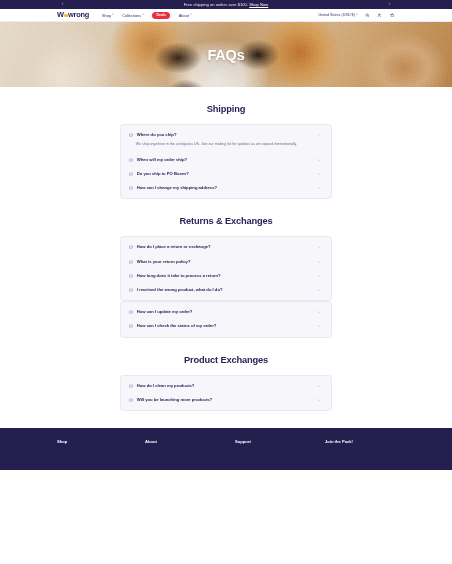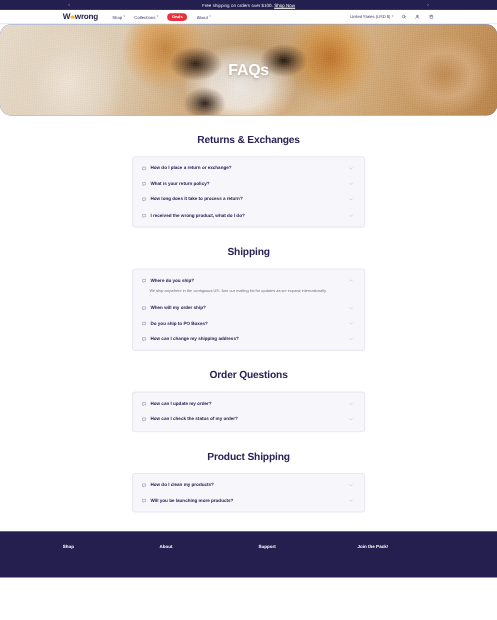--- a/index.html
+++ b/index.html
@@ -117,25 +117,24 @@
     height: 6px;
     display: flex;
     align-items: center;
     justify-content: center;
     color: #3b3560;
   }
   .hicon svg { width: 4.6px; height: 4.6px; display: block; }
 
   
   .hero {
-    height: 83px;
+    height: 65px;
     position: relative;
     overflow: hidden;
-    background: #3b82f6;
-    border-radius: 10px;
+    background: #0f172a;
   }
   .hero-photo {
     position: absolute;
     inset: 0;
     background:
       radial-gradient(ellipse 46px 30px at 178px 36px, rgba(40,24,14,0.92) 0%, rgba(70,45,25,0.55) 26%, rgba(120,85,50,0) 52%),
       radial-gradient(ellipse 40px 28px at 258px 33px, rgba(30,18,10,0.95) 0%, rgba(65,42,24,0.5) 28%, rgba(120,85,50,0) 54%),
       radial-gradient(ellipse 26px 20px at 186px 72px, rgba(28,18,12,0.9) 0%, rgba(70,48,32,0.4) 45%, rgba(120,90,60,0) 75%),
       radial-gradient(ellipse 70px 52px at 218px 56px, rgba(255,252,248,0.96) 0%, rgba(252,245,236,0.85) 38%, rgba(240,222,200,0) 74%),
       radial-gradient(ellipse 60px 60px at 300px 30px, #c4782c 0%, #d79b52 36%, rgba(215,155,82,0) 70%),
@@ -321,20 +320,92 @@
 <div class="hero">
   <div class="hero-photo"></div>
   <div class="hero-grain"></div>
   <div class="hero-vignette"></div>
   <div class="hero-title">FAQs</div>
 </div>
 
 <div class="page">
 
   <div class="faq-section">
+    <div class="section-title">Shipping</div>
+    <div class="faq-card">
+
+      <div class="faq-item">
+        <div class="faq-row">
+          <span class="faq-q-icon">
+            <svg viewBox="0 0 24 24" fill="none" stroke="currentColor" stroke-width="2.2" stroke-linejoin="round">
+                <path d="M3.5 5.5h17v12h-9l-5 3.5v-3.5h-3z"></path>
+              </svg>
+          </span>
+          <span class="faq-q-text">Where do you ship?</span>
+          <span class="faq-chevron">
+            <svg viewBox="0 0 24 24" fill="none" stroke="currentColor" stroke-width="2.4" stroke-linecap="round" stroke-linejoin="round">
+                <polyline points="5 15 12 8 19 15"></polyline>
+              </svg>
+          </span>
+        </div>
+        <div class="faq-answer">We ship anywhere in the contiguous US. Join our mailing list for updates as we expand internationally.</div>
+      </div>
+
+      <div class="faq-item">
+        <div class="faq-row">
+          <span class="faq-q-icon">
+            <svg viewBox="0 0 24 24" fill="none" stroke="currentColor" stroke-width="2.2" stroke-linejoin="round">
+                <path d="M3.5 5.5h17v12h-9l-5 3.5v-3.5h-3z"></path>
+              </svg>
+          </span>
+          <span class="faq-q-text">When will my order ship?</span>
+          <span class="faq-chevron">
+            <svg viewBox="0 0 24 24" fill="none" stroke="currentColor" stroke-width="2.4" stroke-linecap="round" stroke-linejoin="round">
+                <polyline points="5 9 12 16 19 9"></polyline>
+              </svg>
+          </span>
+        </div>
+      </div>
+
+      <div class="faq-item">
+        <div class="faq-row">
+          <span class="faq-q-icon">
+            <svg viewBox="0 0 24 24" fill="none" stroke="currentColor" stroke-width="2.2" stroke-linejoin="round">
+                <path d="M3.5 5.5h17v12h-9l-5 3.5v-3.5h-3z"></path>
+              </svg>
+          </span>
+          <span class="faq-q-text">Do you ship to PO Boxes?</span>
+          <span class="faq-chevron">
+            <svg viewBox="0 0 24 24" fill="none" stroke="currentColor" stroke-width="2.4" stroke-linecap="round" stroke-linejoin="round">
+                <polyline points="5 9 12 16 19 9"></polyline>
+              </svg>
+          </span>
+        </div>
+      </div>
+
+      <div class="faq-item">
+        <div class="faq-row">
+          <span class="faq-q-icon">
+            <svg viewBox="0 0 24 24" fill="none" stroke="currentColor" stroke-width="2.2" stroke-linejoin="round">
+                <path d="M3.5 5.5h17v12h-9l-5 3.5v-3.5h-3z"></path>
+              </svg>
+          </span>
+          <span class="faq-q-text">How can I change my shipping address?</span>
+          <span class="faq-chevron">
+            <svg viewBox="0 0 24 24" fill="none" stroke="currentColor" stroke-width="2.4" stroke-linecap="round" stroke-linejoin="round">
+                <polyline points="5 9 12 16 19 9"></polyline>
+              </svg>
+          </span>
+        </div>
+      </div>
+
+    </div>
+  </div>
+
+  <div class="faq-section">
     <div class="section-title">Returns &amp; Exchanges</div>
     <div class="faq-card">
 
       <div class="faq-item">
         <div class="faq-row">
           <span class="faq-q-icon">
             <svg viewBox="0 0 24 24" fill="none" stroke="currentColor" stroke-width="2.2" stroke-linejoin="round">
                 <path d="M3.5 5.5h17v12h-9l-5 3.5v-3.5h-3z"></path>
               </svg>
           </span>
@@ -392,132 +463,59 @@
                 <polyline points="5 9 12 16 19 9"></polyline>
               </svg>
           </span>
         </div>
       </div>
 
     </div>
   </div>
 
   <div class="faq-section">
-    <div class="section-title">Shipping</div>
     <div class="faq-card">
 
       <div class="faq-item">
         <div class="faq-row">
           <span class="faq-q-icon">
             <svg viewBox="0 0 24 24" fill="none" stroke="currentColor" stroke-width="2.2" stroke-linejoin="round">
                 <path d="M3.5 5.5h17v12h-9l-5 3.5v-3.5h-3z"></path>
               </svg>
           </span>
-          <span class="faq-q-text">Where do you ship?</span>
-          <span class="faq-chevron">
-            <svg viewBox="0 0 24 24" fill="none" stroke="currentColor" stroke-width="2.4" stroke-linecap="round" stroke-linejoin="round">
-                <polyline points="5 15 12 8 19 15"></polyline>
-              </svg>
-          </span>
-        </div>
-        <div class="faq-answer">We ship anywhere in the contiguous US. Join our mailing list for updates as we expand internationally.</div>
-      </div>
-
-      <div class="faq-item">
-        <div class="faq-row">
-          <span class="faq-q-icon">
-            <svg viewBox="0 0 24 24" fill="none" stroke="currentColor" stroke-width="2.2" stroke-linejoin="round">
-                <path d="M3.5 5.5h17v12h-9l-5 3.5v-3.5h-3z"></path>
-              </svg>
-          </span>
-          <span class="faq-q-text">When will my order ship?</span>
-          <span class="faq-chevron">
-            <svg viewBox="0 0 24 24" fill="none" stroke="currentColor" stroke-width="2.4" stroke-linecap="round" stroke-linejoin="round">
-                <polyline points="5 9 12 16 19 9"></polyline>
-              </svg>
-          </span>
-        </div>
-      </div>
-
-      <div class="faq-item">
-        <div class="faq-row">
-          <span class="faq-q-icon">
-            <svg viewBox="0 0 24 24" fill="none" stroke="currentColor" stroke-width="2.2" stroke-linejoin="round">
-                <path d="M3.5 5.5h17v12h-9l-5 3.5v-3.5h-3z"></path>
-              </svg>
-          </span>
-          <span class="faq-q-text">Do you ship to PO Boxes?</span>
-          <span class="faq-chevron">
-            <svg viewBox="0 0 24 24" fill="none" stroke="currentColor" stroke-width="2.4" stroke-linecap="round" stroke-linejoin="round">
-                <polyline points="5 9 12 16 19 9"></polyline>
-              </svg>
-          </span>
-        </div>
-      </div>
-
-      <div class="faq-item">
-        <div class="faq-row">
-          <span class="faq-q-icon">
-            <svg viewBox="0 0 24 24" fill="none" stroke="currentColor" stroke-width="2.2" stroke-linejoin="round">
-                <path d="M3.5 5.5h17v12h-9l-5 3.5v-3.5h-3z"></path>
-              </svg>
-          </span>
-          <span class="faq-q-text">How can I change my shipping address?</span>
+          <span class="faq-q-text">How can I update my order?</span>
+          <span class="faq-chevron">
+            <svg viewBox="0 0 24 24" fill="none" stroke="currentColor" stroke-width="2.4" stroke-linecap="round" stroke-linejoin="round">
+                <polyline points="5 9 12 16 19 9"></polyline>
+              </svg>
+          </span>
+        </div>
+      </div>
+
+      <div class="faq-item">
+        <div class="faq-row">
+          <span class="faq-q-icon">
+            <svg viewBox="0 0 24 24" fill="none" stroke="currentColor" stroke-width="2.2" stroke-linejoin="round">
+                <path d="M3.5 5.5h17v12h-9l-5 3.5v-3.5h-3z"></path>
+              </svg>
+          </span>
+          <span class="faq-q-text">How can I check the status of my order?</span>
           <span class="faq-chevron">
             <svg viewBox="0 0 24 24" fill="none" stroke="currentColor" stroke-width="2.4" stroke-linecap="round" stroke-linejoin="round">
                 <polyline points="5 9 12 16 19 9"></polyline>
               </svg>
           </span>
         </div>
       </div>
 
     </div>
   </div>
 
   <div class="faq-section">
-    <div class="section-title">Order Questions</div>
-    <div class="faq-card">
-
-      <div class="faq-item">
-        <div class="faq-row">
-          <span class="faq-q-icon">
-            <svg viewBox="0 0 24 24" fill="none" stroke="currentColor" stroke-width="2.2" stroke-linejoin="round">
-                <path d="M3.5 5.5h17v12h-9l-5 3.5v-3.5h-3z"></path>
-              </svg>
-          </span>
-          <span class="faq-q-text">How can I update my order?</span>
-          <span class="faq-chevron">
-            <svg viewBox="0 0 24 24" fill="none" stroke="currentColor" stroke-width="2.4" stroke-linecap="round" stroke-linejoin="round">
-                <polyline points="5 9 12 16 19 9"></polyline>
-              </svg>
-          </span>
-        </div>
-      </div>
-
-      <div class="faq-item">
-        <div class="faq-row">
-          <span class="faq-q-icon">
-            <svg viewBox="0 0 24 24" fill="none" stroke="currentColor" stroke-width="2.2" stroke-linejoin="round">
-                <path d="M3.5 5.5h17v12h-9l-5 3.5v-3.5h-3z"></path>
-              </svg>
-          </span>
-          <span class="faq-q-text">How can I check the status of my order?</span>
-          <span class="faq-chevron">
-            <svg viewBox="0 0 24 24" fill="none" stroke="currentColor" stroke-width="2.4" stroke-linecap="round" stroke-linejoin="round">
-                <polyline points="5 9 12 16 19 9"></polyline>
-              </svg>
-          </span>
-        </div>
-      </div>
-
-    </div>
-  </div>
-
-  <div class="faq-section">
-    <div class="section-title">Product Shipping</div>
+    <div class="section-title">Product Exchanges</div>
     <div class="faq-card">
 
       <div class="faq-item">
         <div class="faq-row">
           <span class="faq-q-icon">
             <svg viewBox="0 0 24 24" fill="none" stroke="currentColor" stroke-width="2.2" stroke-linejoin="round">
                 <path d="M3.5 5.5h17v12h-9l-5 3.5v-3.5h-3z"></path>
               </svg>
           </span>
           <span class="faq-q-text">How do I clean my products?</span>

